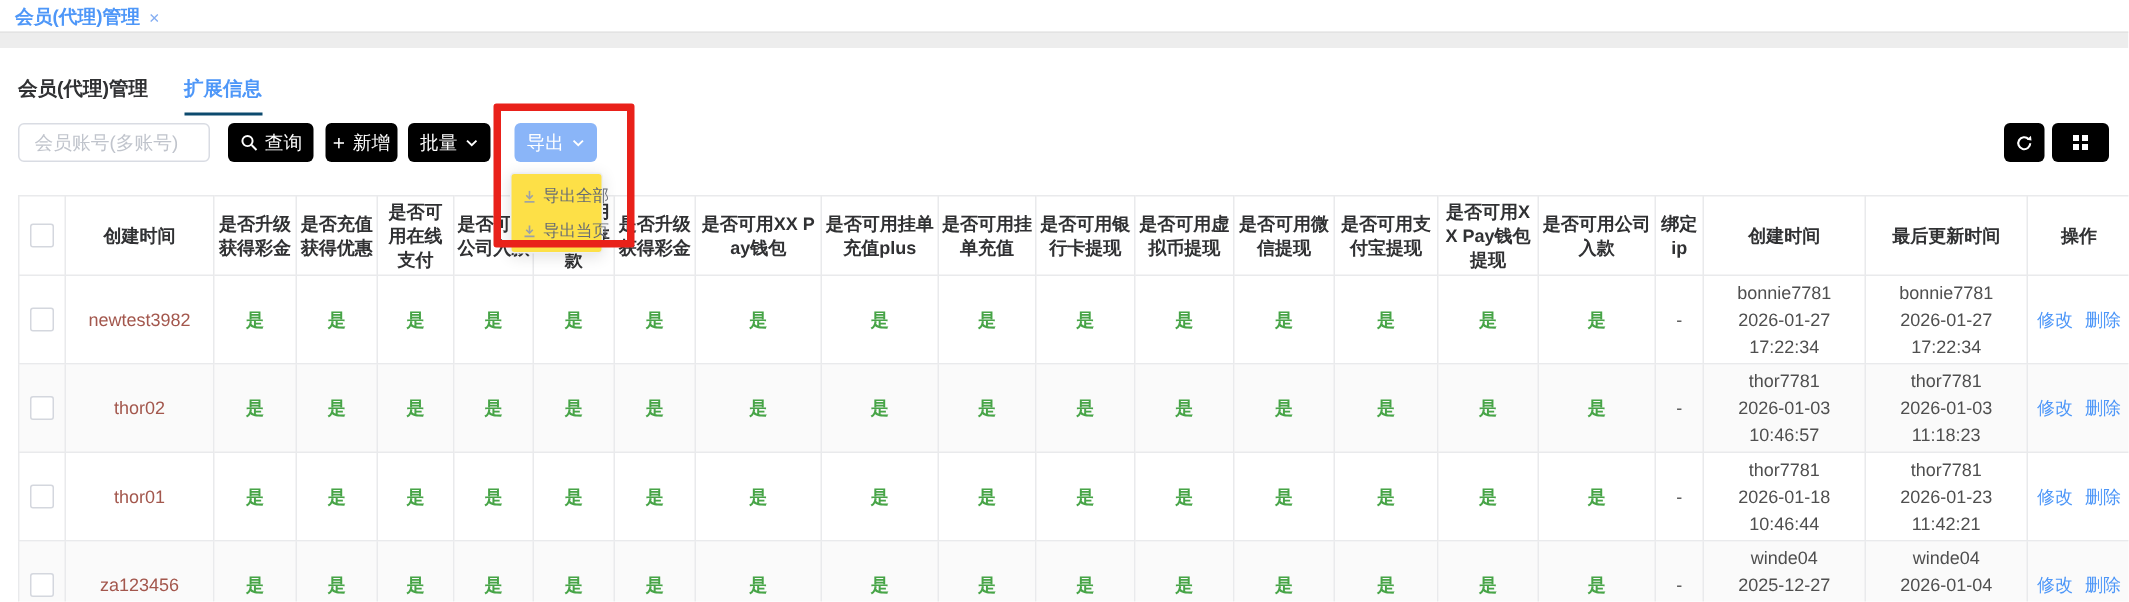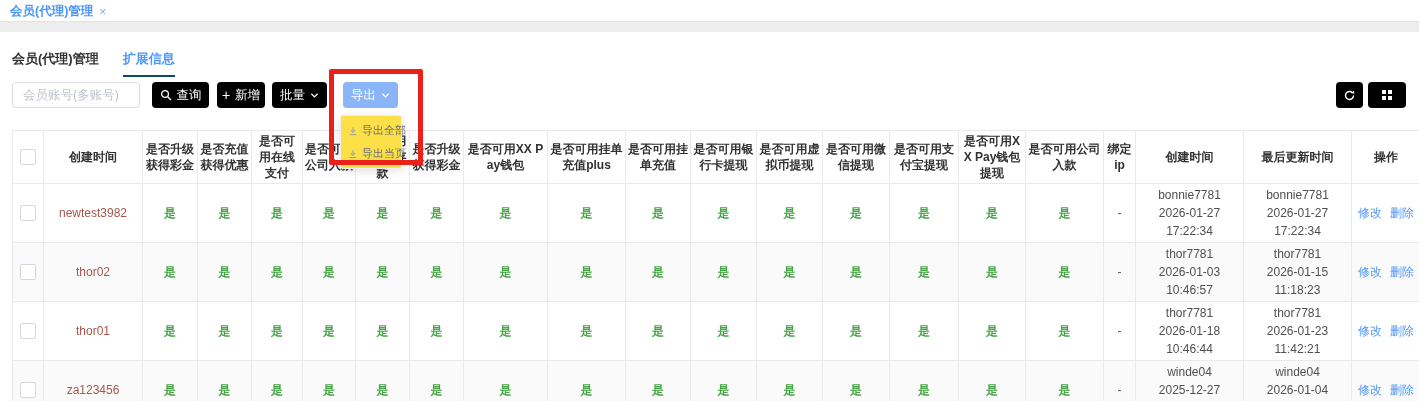--- a/index.html
+++ b/index.html
@@ -273,21 +273,21 @@
           <td><span class="ipdash">-</span></td>
           <td>
             <div class="twoline">
               <div>thor7781</div>
               <div>2026-01-03 10:46:57</div>
             </div>
           </td>
           <td>
             <div class="twoline">
               <div>thor7781</div>
-              <div>2026-01-15 11:18:23</div>
+              <div>2026-01-03 11:18:23</div>
             </div>
           </td>
           <td><span class="act">修改</span><span class="act">删除</span></td>
         </tr>
         <tr>
           <td>
             <div class="cb"></div>
           </td>
           <td><span class="account">thor01</span></td>
           <td><span class="flag flag-yes">是</span></td>

